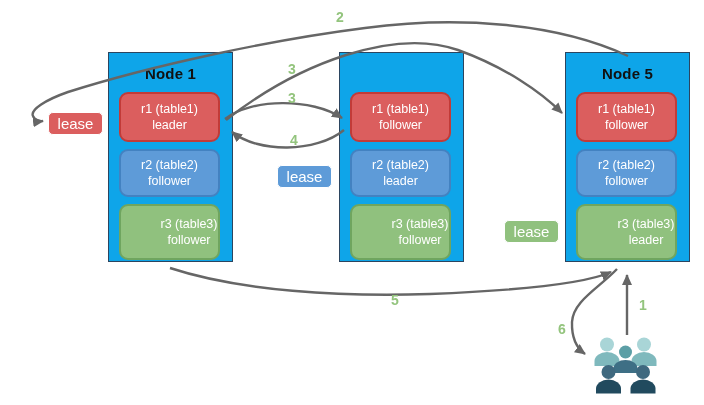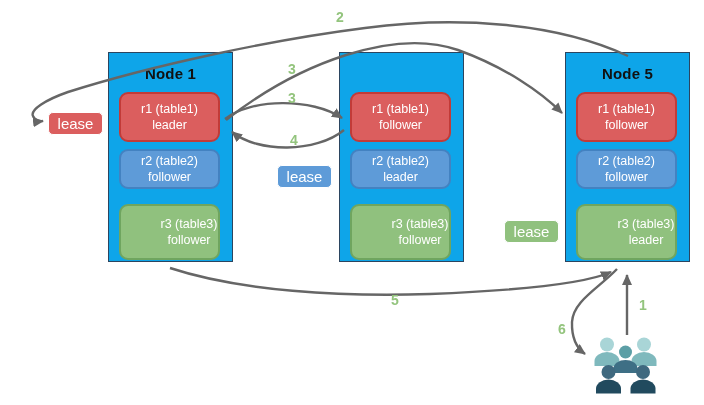--- a/index.html
+++ b/index.html
@@ -17,21 +17,21 @@
     position:absolute;top:12px;left:0;width:100%;text-align:center;
     font-size:15px;font-weight:700;color:#111111;letter-spacing:.2px;
   }
   .replica{
     position:absolute;left:10px;width:101px;box-sizing:border-box;
     border-radius:9px;border:2px solid;color:#ffffff;
     display:flex;flex-direction:column;align-items:center;justify-content:center;
     font-size:12.5px;line-height:1.28;text-align:center;
   }
   .replica.r1{top:39px;height:50px;}
-  .replica.r2{top:96px;height:40px;text-align:right;}
+  .replica.r2{top:96px;height:48px;text-align:right;}
   .replica.r3{top:151px;height:56px;padding-left:39px;}
   .red  {background:#DB5E5E;border-color:#C23B38;}
   .blue {background:#5E9BD8;border-color:#4382C1;}
   .green{background:#90C17E;border-color:#6FA55F;}
   #node1{left:108px;}
   #node2{left:339px;}
   #node3{left:565px;}
   
   .lease{
     position:absolute;width:55px;height:23px;box-sizing:border-box;

